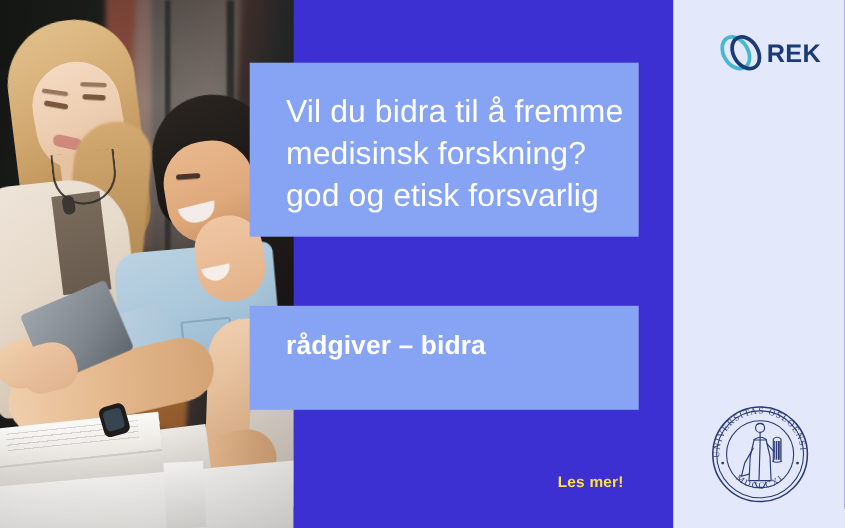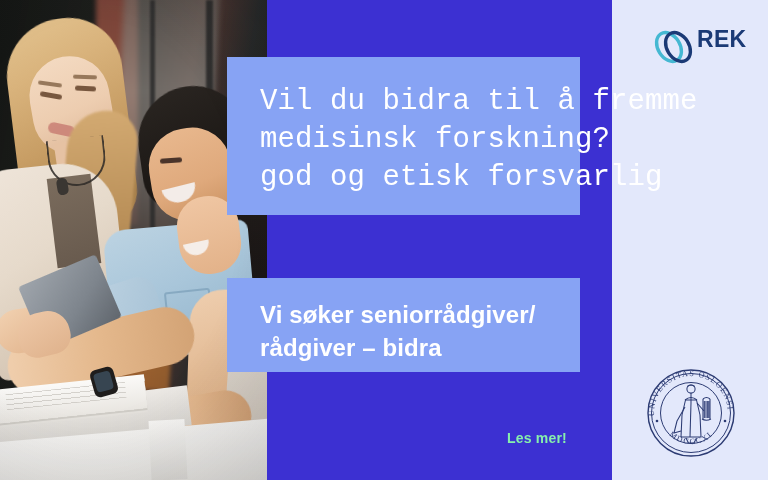--- a/index.html
+++ b/index.html
@@ -412,21 +412,20 @@
     position: absolute;
     background: #87A3F4;
     box-sizing: border-box;
   }
   .card-headline {
     left: 227px;
     top: 57px;
     width: 353px;
     height: 158px;
     padding: 26px 22px 0 33px;
-    font-family: Liberation Mono, monospace;
   }
   .card-headline .line {
     color: #ffffff;
     font-size: 29px;
     line-height: 38px;
     font-weight: 400;
     letter-spacing: .1px;
     white-space: nowrap;
   }
   .card-role {
@@ -442,34 +441,35 @@
     line-height: 33px;
     font-weight: bold;
     letter-spacing: .1px;
     white-space: nowrap;
   }
 
   .cta {
     position: absolute;
     left: 507px;
     top: 430px;
-    color: #86efac;
+    color: #fde047;
     font-size: 14px;
     font-weight: bold;
     letter-spacing: .2px;
   }
 
   
   .rek-logo {
     position: absolute;
     left: 652px;
     top: 26px;
     width: 92px;
     height: 44px;
     display: flex;
+    align-items: center;
   }
   .rek-mark { width: 44px; height: 42px; flex: none; }
   .rek-text {
     color: #1B3A76;
     font-size: 23px;
     font-weight: bold;
     letter-spacing: .3px;
     margin-left: 1px;
   }
 
@@ -548,21 +548,20 @@
 
   <div class="right-panel"></div>
 
   <div class="card card-headline">
     <div class="line">Vil du bidra til å fremme</div>
     <div class="line">medisinsk forskning?</div>
     <div class="line">god og etisk forsvarlig</div>
   </div>
 
   <div class="card card-role">
-    <div class="line">Vi søker seniorrådgiver/</div>
     <div class="line">rådgiver – bidra</div>
   </div>
 
   <div class="cta">Les mer!</div>
 
   <div class="rek-logo">
     <svg class="rek-mark" viewBox="0 0 44 42">
       <ellipse cx="17" cy="21" rx="11" ry="15.5" transform="rotate(-32 17 21)" fill="none" stroke="#45B8D2" stroke-width="3.4"></ellipse>
       <ellipse cx="26" cy="21" rx="11" ry="15.5" transform="rotate(-32 26 21)" fill="none" stroke="#1B3A76" stroke-width="3.4"></ellipse>
     </svg>

